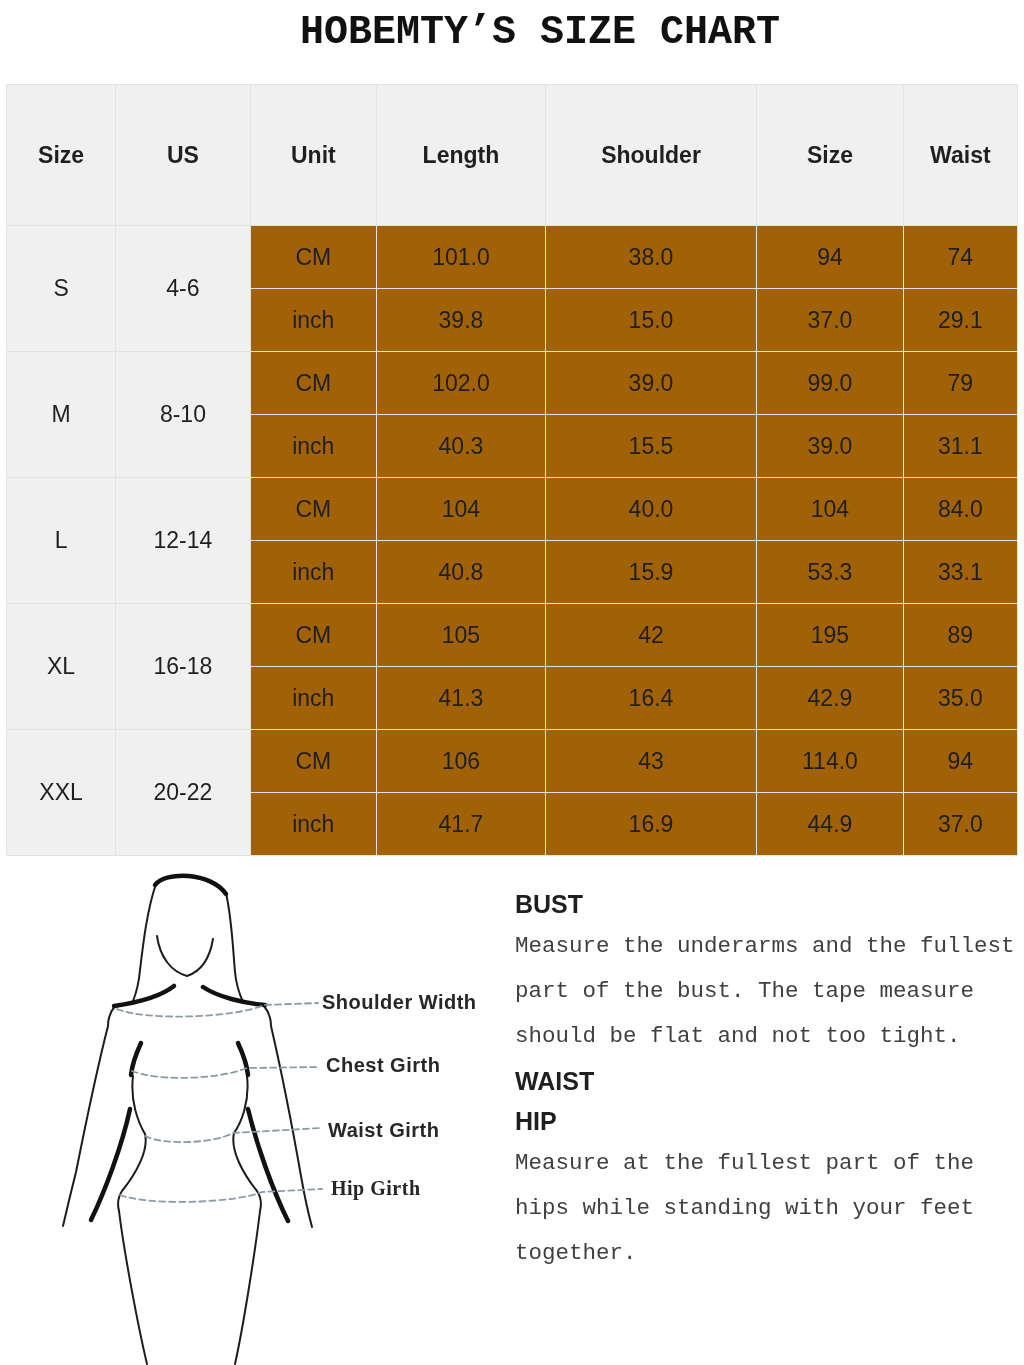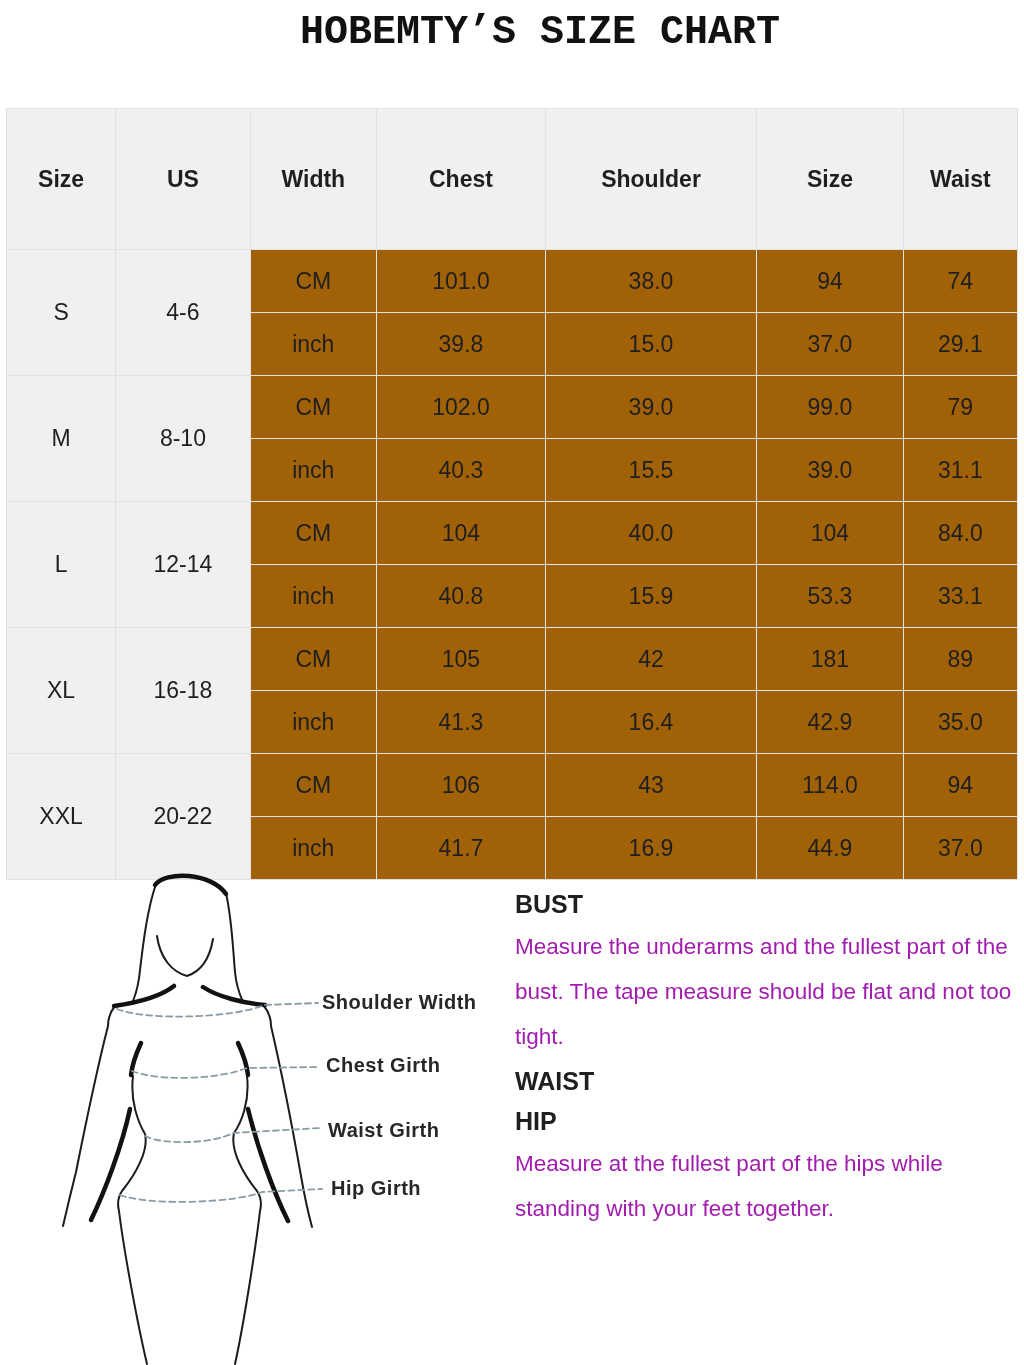--- a/index.html
+++ b/index.html
@@ -28,21 +28,20 @@
     padding-left: 28px;
   }
 
   
   table.size-table {
     position: absolute;
     left: 6px; top: 84px;
     width: 1012px;
     border-collapse: collapse;
     table-layout: fixed;
-    margin-top: 24px;
   }
   .size-table th, .size-table td {
     border: 1px solid #e2e2e2;
     text-align: center;
     vertical-align: middle;
     font-size: 23px;
     padding: 0;
   }
   .size-table thead th {
     height: 140px;
@@ -70,40 +69,41 @@
     position: absolute;
     font-size: 20px;
     font-weight: 600;
     letter-spacing: 0.5px;
     color: #272727;
     white-space: nowrap;
   }
   .label-shoulder { left: 322px; top: 991px; }
   .label-chest    { left: 326px; top: 1054px; }
   .label-waist    { left: 328px; top: 1119px; }
-  .label-hip      { left: 331px; top: 1177px; }
+  .label-hip      { left: 331px; top: 1177px; font-family: Liberation Serif, serif; }
 
   
   .instructions {
     position: absolute;
     left: 515px; top: 884px;
     width: 500px;
   }
   .instructions h3 {
     margin: 0;
     font-size: 25px;
     line-height: 40px;
     font-weight: bold;
     color: #1f1f1f;
   }
   .instructions p {
     margin: 0 0 2px 0;
     font-size: 22.5px;
     line-height: 45px;
-    color: #a21caf;
+    color: #404040;
+    font-family: Liberation Mono, monospace;
   }
 </style>
 </head>
 <body>
 
 <div class="page">
 
   <div class="title">HOBEMTY’S SIZE CHART</div>
 
   <table class="size-table">
@@ -113,22 +113,22 @@
         <col style="width:12.5%">
       <col style="width:16.7%">
         <col style="width:20.9%">
         <col style="width:14.5%">
       <col style="width:11.3%">
     </colgroup>
     <thead>
       <tr>
           <th>Size</th>
           <th>US</th>
-          <th>Width</th>
-          <th>Chest</th>
+          <th>Unit</th>
+          <th>Length</th>
           <th>Shoulder</th>
           <th>Size</th>
           <th>Waist</th>
         </tr>
     </thead>
     <tbody>
         <tr>
           <td class="shade" rowspan="2">S</td>
           <td class="shade" rowspan="2">4-6</td>
           <td>CM</td>
@@ -175,21 +175,21 @@
           <td>15.9</td>
           <td>53.3</td>
           <td>33.1</td>
         </tr>
         <tr>
           <td class="shade" rowspan="2">XL</td>
           <td class="shade" rowspan="2">16-18</td>
           <td>CM</td>
           <td>105</td>
           <td>42</td>
-          <td>181</td>
+          <td>195</td>
           <td>89</td>
         </tr>
         <tr>
           <td>inch</td>
           <td>41.3</td>
           <td>16.4</td>
           <td>42.9</td>
           <td>35.0</td>
         </tr>
         <tr>

